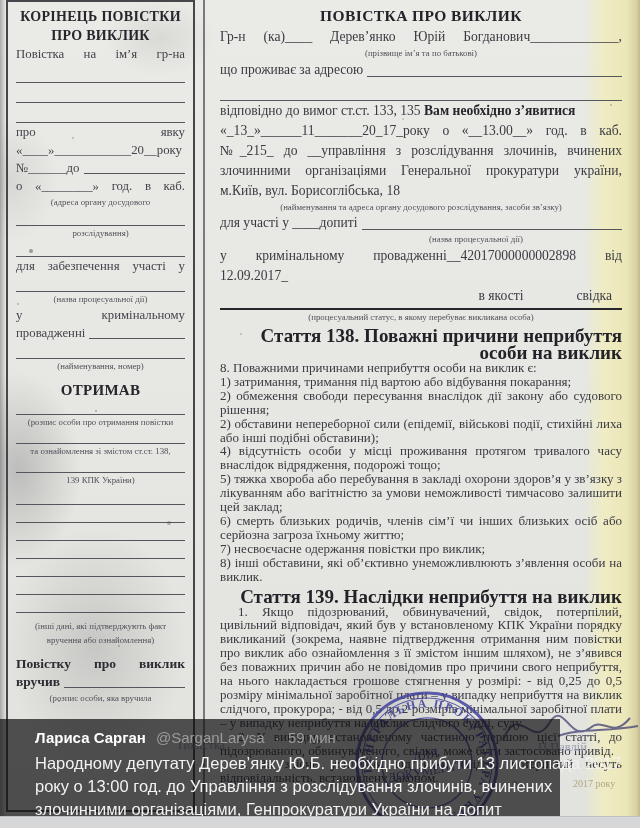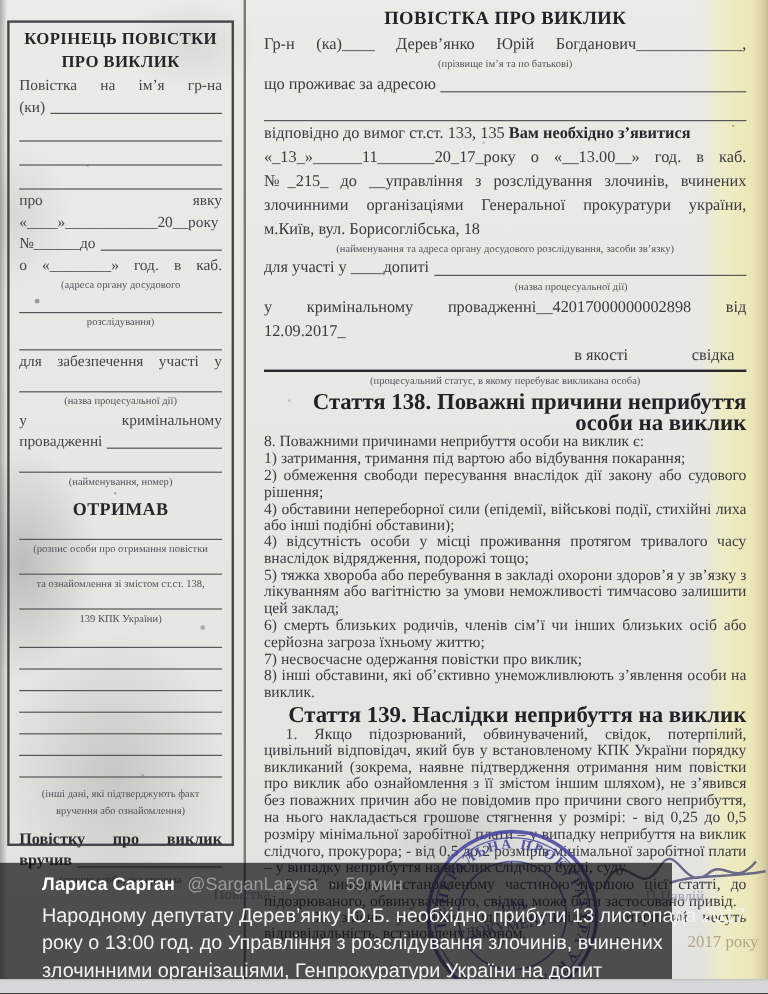--- a/index.html
+++ b/index.html
@@ -22,21 +22,21 @@
   .specks{position:absolute;left:0;top:0;width:2px;height:2px;z-index:2;border-radius:50%;
      box-shadow:30px 250px 0 1px rgba(35,35,40,.40), 95px 410px 0 0 rgba(35,35,40,.35),
        17px 303px 0 0 rgba(35,35,40,.30), 168px 522px 0 1px rgba(35,35,40,.30),
        58px 700px 0 0 rgba(35,35,40,.40), 118px 645px 0 0 rgba(35,35,40,.28),
        536px 665px 0 0 rgba(35,35,40,.30), 610px 104px 0 0 rgba(120,115,80,.45),
        240px 333px 0 0 rgba(35,35,40,.25), 402px 118px 0 0 rgba(35,35,40,.22),
        580px 492px 0 0 rgba(90,88,60,.35), 72px 137px 0 0 rgba(35,35,40,.28);}
   .vdivider{position:absolute;left:203px;top:0;width:2px;height:817px;background:#5e5e64;z-index:2;opacity:.8;}
 
   
-  .stub{position:absolute;left:6px;top:17px;width:189px;height:688px;box-sizing:border-box;
+  .stub{position:absolute;left:6px;top:0;width:189px;height:812px;box-sizing:border-box;
         border:2px solid #46464c;padding:5px 8px 0 8px;z-index:2;color:#44444c;}
   .s-title{font-weight:bold;font-size:14px;line-height:19px;text-align:center;color:#26262c;letter-spacing:.3px;}
   .s-line{font-size:12.8px;line-height:18px;}
   .s-bold{font-weight:bold;font-size:13.5px;color:#2c2c32;justify-content:space-between;}
   .s-cap{font-size:8.8px;line-height:14px;text-align:center;color:#50505a;}
   .flx{display:flex;justify-content:space-between;}
   .fl{display:flex;}
   .fill{flex:1;border-bottom:1.2px solid #55555c;margin:0 0 3px 4px;}
   .bl{border-bottom:1.2px solid #55555c;}
   .u19{height:19px;} .u16{height:16px;} .u14{height:14px;} .u17{height:17px;}
@@ -60,21 +60,21 @@
 
   
   .stamp{position:absolute;left:352px;top:688px;z-index:3;transform:rotate(-10deg);}
   .sig{position:absolute;left:498px;top:698px;z-index:3;}
   .f-item{position:absolute;z-index:3;font-family:"Liberation Serif",serif;}
   .f-slidchyi{left:178px;top:738px;font-size:12.5px;color:#8f95a3;}
   .f-name{left:538px;top:740px;font-size:12.5px;color:#9aa0b0;}
   .f-mp{left:330px;top:777px;font-size:12px;color:#9a9686;}
   .f-day{left:408px;top:778px;font-size:12.5px;color:#9a9480;}
   .f-month{left:512px;top:778px;font-size:12.5px;color:#9a9480;}
-  .f-year{left:573px;top:778px;font-size:14px;color:#b0a782;}
+  .f-year{left:573px;top:778px;font-size:10px;color:#b0a782;}
 
   
   .tweet-overlay{position:absolute;left:0;top:719px;width:560px;height:97px;z-index:5;
      background:rgba(14,14,17,.70);font-family:"Liberation Sans",sans-serif;}
   .tw-header{position:absolute;left:35px;top:10px;font-size:15px;white-space:nowrap;}
   .tw-author{font-weight:bold;color:#ffffff;}
   .tw-handle{color:#9b9b9b;margin-left:6px;}
   .tw-sep{color:#9b9b9b;margin-left:6px;}
   .tw-time{color:#9b9b9b;margin-left:4px;}
   .tw-body{position:absolute;left:35px;top:33px;width:590px;font-size:16.5px;line-height:23px;color:#f2f2f2;}
@@ -89,24 +89,20 @@
   <div class="photo">
     <div class="yellow-band"></div>
     <div class="left-shadow"></div>
     <div class="specks"></div>
     <div class="vdivider"></div>
 
     <div class="stub">
       <div class="s-title">КОРІНЕЦЬ ПОВІСТКИ</div>
       <div class="s-title">ПРО ВИКЛИК</div>
       <div class="s-line jlast">Повістка на ім’я гр-на</div>
-      <div class="s-line fl">
-        <span>(ки)</span>
-        <span class="fill"></span>
-      </div>
       <div class="bl u19"></div>
       <div class="bl u19"></div>
       <div class="bl u19"></div>
       <div class="s-line flx">
         <span>про</span>
         <span>явку</span>
       </div>
       <div class="s-line jlast">«____»____________20__року</div>
       <div class="s-line fl">
         <span>№______до</span>
@@ -187,21 +183,21 @@
         <span>в якості</span>
         <span>свідка</span>
       </div>
       <hr class="hr-heavy">
       <div class="m-cap">(процесуальний статус, в якому перебуває викликана особа)</div>
 
       <div class="art-head">Стаття 138. Поважні причини неприбуття особи на виклик</div>
       <div class="art">8. Поважними причинами неприбуття особи на виклик є:</div>
       <div class="art">1) затримання, тримання під вартою або відбування покарання;</div>
       <div class="art">2) обмеження свободи пересування внаслідок дії закону або судового рішення;</div>
-      <div class="art">4) обставини непереборної сили (епідемії, військові події, стихійні лиха або інші подібні обставини);</div>
+      <div class="art">2) обставини непереборної сили (епідемії, військові події, стихійні лиха або інші подібні обставини);</div>
       <div class="art">4) відсутність особи у місці проживання протягом тривалого часу внаслідок відрядження, подорожі тощо;</div>
       <div class="art">5) тяжка хвороба або перебування в закладі охорони здоров’я у зв’язку з лікуванням або вагітністю за умови неможливості тимчасово залишити цей заклад;</div>
       <div class="art">6) смерть близьких родичів, членів сім’ї чи інших близьких осіб або серйозна загроза їхньому життю;</div>
       <div class="art">7) несвоєчасне одержання повістки про виклик;</div>
       <div class="art">8) інші обставини, які об’єктивно унеможливлюють з’явлення особи на виклик.</div>
 
       <div class="art-head">Стаття 139. Наслідки неприбуття на виклик</div>
       <div class="art indent">1. Якщо підозрюваний, обвинувачений, свідок, потерпілий, цивільний відповідач, який був у встановленому КПК України порядку викликаний (зокрема, наявне підтвердження отримання ним повістки про виклик або ознайомлення з її змістом іншим шляхом), не з’явився без поважних причин або не повідомив про причини свого неприбуття, на нього накладається грошове стягнення у розмірі: - від 0,25 до 0,5 розміру мінімальної заробітної плати – у випадку неприбуття на виклик слідчого, прокурора; - від 0,5 до 2 розмірів мінімальної заробітної плати – у випадку неприбуття на виклик слідчого судді, суду.</div>
       <div class="art indent">2. У випадку, встановленому частиною першою цієї статті, до підозрюваного, обвинуваченого, свідка, може бути застосовано привід.</div>
       <div class="art indent">3. За злісне ухилення від явки свідок, потерпілий несуть відповідальність, встановлену законом.</div>

